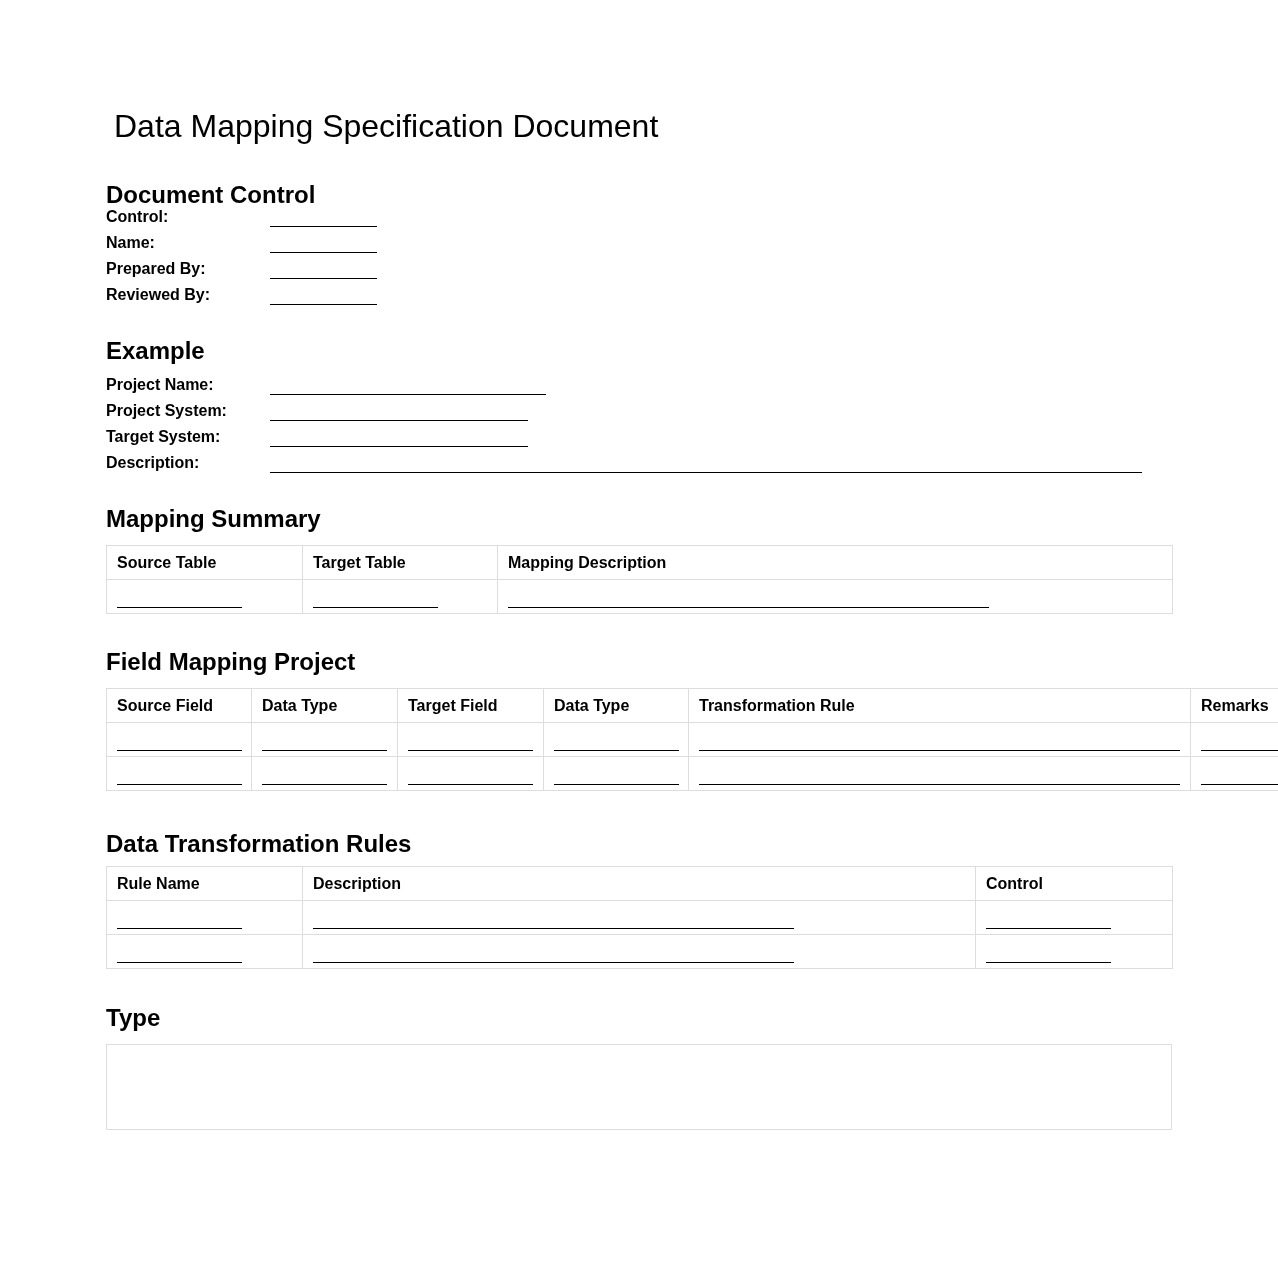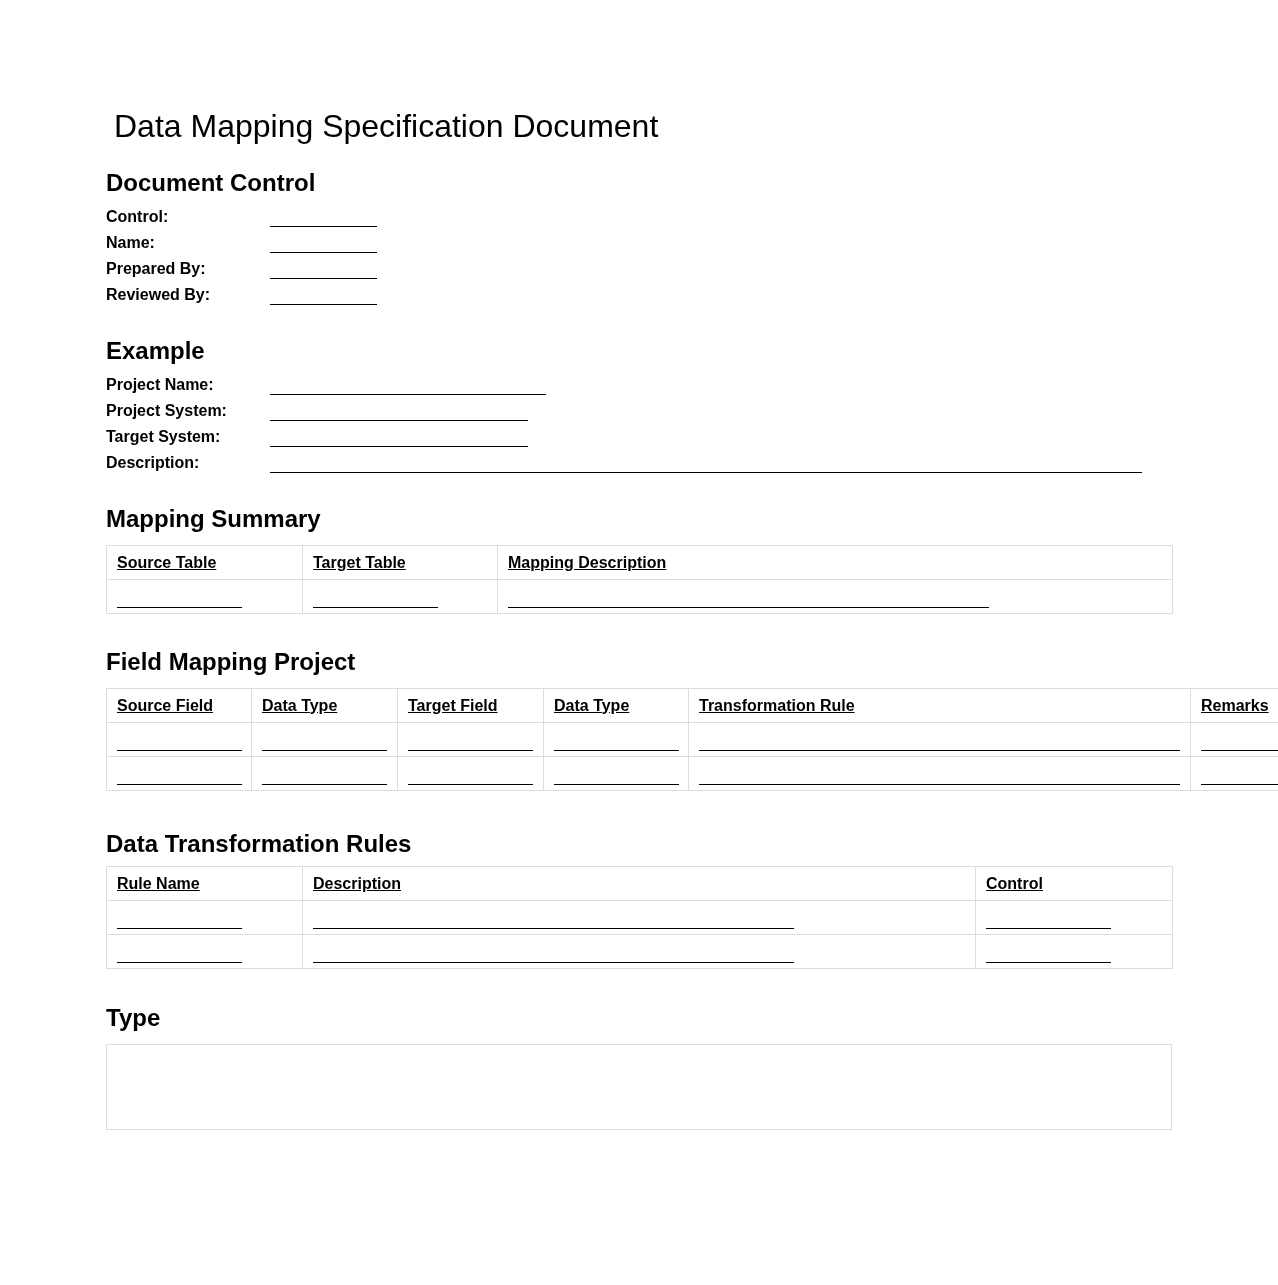--- a/index.html
+++ b/index.html
@@ -21,37 +21,37 @@
     position: absolute; left: 0; top: 0; font-size: 16px; font-weight: bold; line-height: 20px;
   }
   .blank {
     position: absolute; top: 0; height: 20px; border-bottom: 1px solid #000; box-sizing: border-box;
   }
   table {
     position: absolute; left: 0; border-collapse: collapse; table-layout: fixed;
   }
   th, td {
     border: 1px solid #dddddd; padding: 0 10px; height: 34px; box-sizing: border-box;
-    text-align: left; vertical-align: middle; font-size: 16px; text-decoration: underline;
+    text-align: left; vertical-align: middle; font-size: 16px;
   }
   th { font-weight: bold; }
   .cell-blank { display: block; height: 16px; border-bottom: 1px solid #000; margin-top: 6px; }
   .notes-box {
     position: absolute; left: 0; top: 1044px; width: 1066px; height: 86px;
     border: 1px solid #dddddd; box-sizing: border-box;
   }
 </style>
 </head>
 <body>
 
 <div class="page">
 
   <h1>Data Mapping Specification Document</h1>
 
-  <h2 style="top:168px">Document Control</h2>
+  <h2 style="top:180px">Document Control</h2>
   <div class="field-row" style="top:207px">
     <span class="field-label">Control:</span>
     <span class="blank" style="left:164px;width:107px"></span>
   </div>
   <div class="field-row" style="top:233px">
     <span class="field-label">Name:</span>
     <span class="blank" style="left:164px;width:107px"></span>
   </div>
   <div class="field-row" style="top:259px">
     <span class="field-label">Prepared By:</span>

